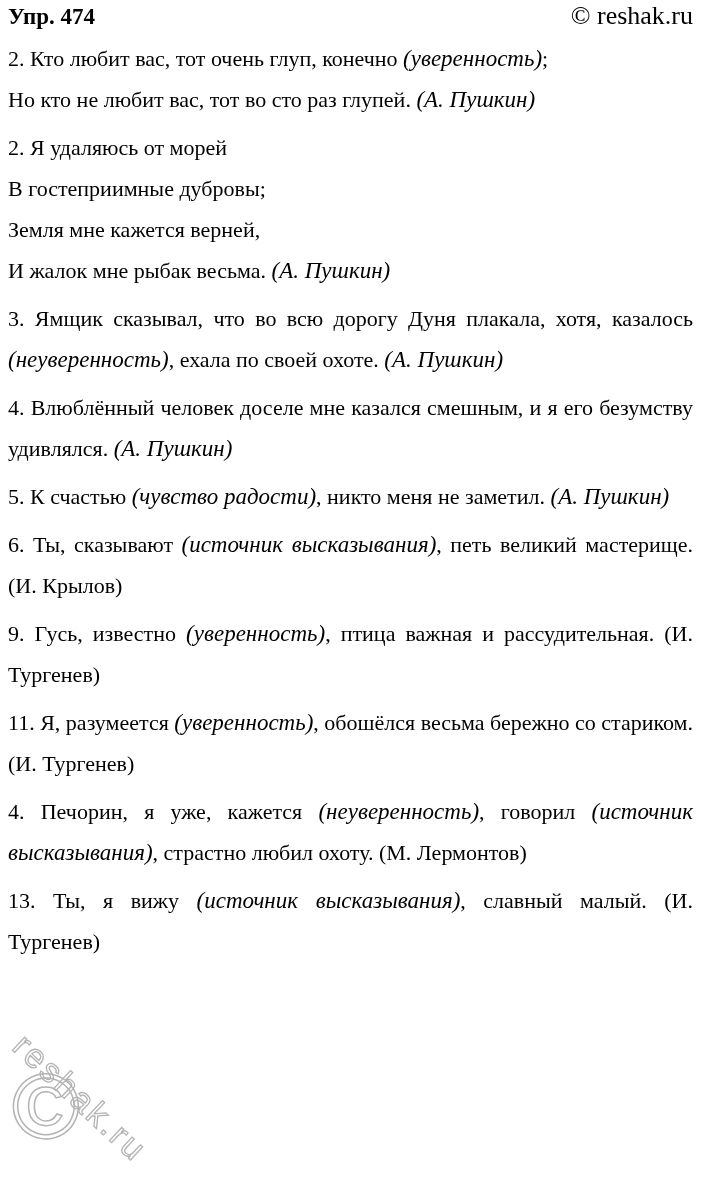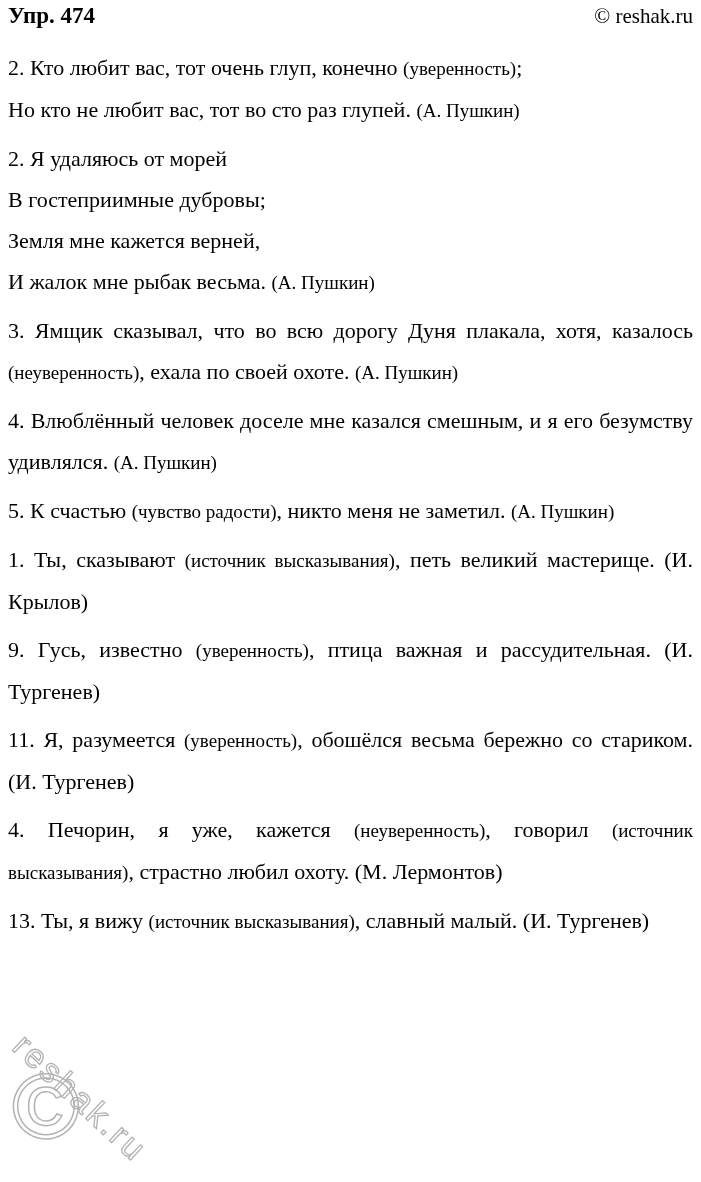--- a/index.html
+++ b/index.html
@@ -14,45 +14,46 @@
   .page {
     position: relative;
     width: 701px;
     height: 1182px;
     padding: 2px 8px 0 8px;
   }
   .doc-header {
     display: flex;
     justify-content: space-between;
     align-items: baseline;
-    margin-bottom: 17px;
+    margin-bottom: 8px;
     position: relative;
     z-index: 2;
   }
   .exercise-title {
     font-weight: bold;
     font-size: 23px;
     line-height: 27px;
   }
   .copyright {
-    font-size: 21px;
+    font-size: 26px;
     line-height: 27px;
   }
   .doc-body {
     position: relative;
     z-index: 2;
   }
   .doc-body p {
     font-size: 22px;
     line-height: 41px;
     text-align: justify;
     margin-bottom: 7px;
   }
   .ann {
-    font-size: 19px;
+    font-style: italic;
+    font-size: 23px;
   }
   .watermark {
     position: absolute;
     left: 0;
     top: 0;
     width: 701px;
     height: 1182px;
     z-index: 1;
     pointer-events: none;
   }
@@ -92,20 +93,20 @@
     <span class="exercise-title">Упр. 474</span>
     <span class="copyright">© reshak.ru</span>
   </div>
 
   <div class="doc-body">
       <p><span>2. Кто любит вас, тот очень глуп, конечно </span><span class="ann">(уверенность)</span><span>;</span><br><span>Но кто не любит вас, тот во сто раз глупей. </span><span class="ann">(А. Пушкин)</span></p>
       <p><span>2. Я удаляюсь от морей</span><br><span>В гостеприимные дубровы;</span><br><span>Земля мне кажется верней,</span><br><span>И жалок мне рыбак весьма. </span><span class="ann">(А. Пушкин)</span></p>
       <p><span>3. Ямщик сказывал, что во всю дорогу Дуня плакала, хотя, казалось </span><span class="ann">(неуверенность)</span><span>, ехала по своей охоте. </span><span class="ann">(А. Пушкин)</span></p>
       <p><span>4. Влюблённый человек доселе мне казался смешным, и я его безумству удивлялся. </span><span class="ann">(А. Пушкин)</span></p>
       <p><span>5. К счастью </span><span class="ann">(чувство радости)</span><span>, никто меня не заметил. </span><span class="ann">(А. Пушкин)</span></p>
-      <p><span>1. Ты, сказывают </span><span class="ann">(источник высказывания)</span><span>, петь великий мастерище. (И. Крылов)</span></p>
+      <p><span>6. Ты, сказывают </span><span class="ann">(источник высказывания)</span><span>, петь великий мастерище. (И. Крылов)</span></p>
       <p><span>9. Гусь, известно </span><span class="ann">(уверенность)</span><span>, птица важная и рассудительная. (И. Тургенев)</span></p>
       <p><span>11. Я, разумеется </span><span class="ann">(уверенность)</span><span>, обошёлся весьма бережно со стариком. (И. Тургенев)</span></p>
       <p><span>4. Печорин, я уже, кажется </span><span class="ann">(неуверенность)</span><span>, говорил </span><span class="ann">(источник высказывания)</span><span>, страстно любил охоту. (М. Лермонтов)</span></p>
       <p><span>13. Ты, я вижу </span><span class="ann">(источник высказывания)</span><span>, славный малый. (И. Тургенев)</span></p>
     </div>
 
 </div>
 
 </body></html>

